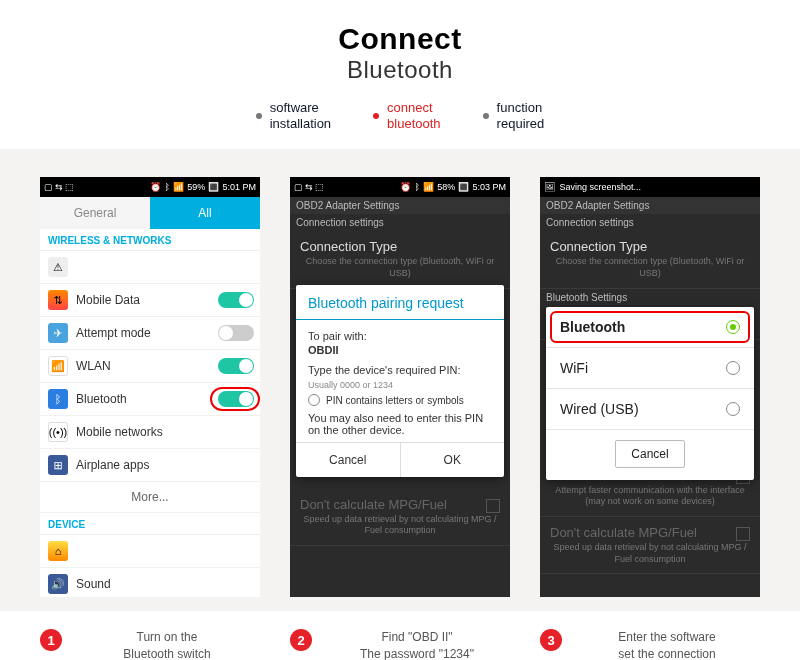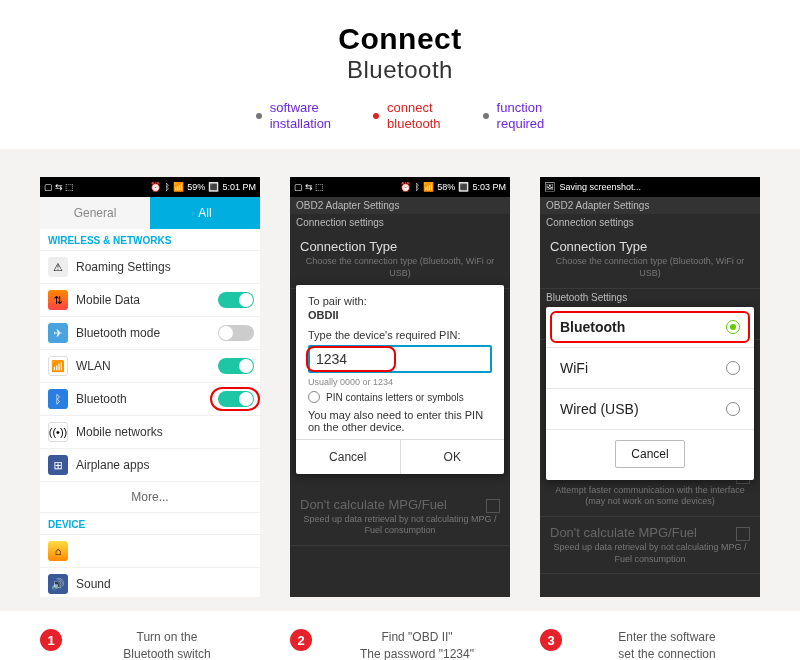--- a/index.html
+++ b/index.html
@@ -11,21 +11,21 @@
     overflow: hidden;
   }
   .hero-title { text-align: center; padding: 22px 0 6px; }
   .hero-title h1 { font-size: 30px; font-weight: 800; letter-spacing: 0.5px; }
   .hero-title h2 { font-size: 24px; font-weight: 300; color: #333; letter-spacing: 0.5px; }
   .steps-nav { display: flex; justify-content: center; gap: 42px; margin: 10px 0 18px; }
   .step-nav { display: flex; align-items: center; gap: 8px; font-size: 13px; line-height: 1.2; }
   .step-nav .dot { width: 6px; height: 6px; border-radius: 50%; background: #777; }
   .step-nav.active { color: #d22; }
   .step-nav.active .dot { background: #d22; }
-  .step-nav .txt { text-align: left; color: #6d28d9; }
+  .step-nav .txt { text-align: left; color: #0f172a; }
   .step-nav.active .txt { color: #d22; }
 
   .canvas { background: #f4f3f1; padding: 28px 30px 14px; display: flex; gap: 30px; justify-content: center; }
   .phone { width: 220px; height: 420px; background: #2b2b2b; position: relative; overflow: hidden; font-size: 11px; }
 
   
   .statusbar {
     height: 20px; background: #000; color: #fff;
     display: flex; align-items: center; justify-content: space-between;
     padding: 0 4px; font-size: 9px;
@@ -140,30 +140,29 @@
       </span>
     </div>
     <div class="p1-body">
       <div class="tabs">
         <div class="tab">General</div>
         <div class="tab active">All</div>
       </div>
       <div class="section-hdr">WIRELESS &amp; NETWORKS</div>
       <div class="row">
         <span class="ricon" style="background:#eee">⚠</span>
-        <span class="rlabel">Roaming Settings</span>
       </div>
       <div class="row">
         <span class="ricon" style="background:linear-gradient(#f80,#f44)">⇅</span>
         <span class="rlabel">Mobile Data</span>
         <span class="toggle"></span>
       </div>
       <div class="row">
         <span class="ricon" style="background:#4aa3df;color:#fff">✈</span>
-        <span class="rlabel">Bluetooth mode</span>
+        <span class="rlabel">Attempt mode</span>
         <span class="toggle off"></span>
       </div>
       <div class="row">
         <span class="ricon" style="background:#fff;border:1px solid #ddd">📶</span>
         <span class="rlabel">WLAN</span>
         <span class="toggle"></span>
       </div>
       <div class="row" style="position:relative">
         <span class="ricon" style="background:#2a7de1;color:#fff">ᛒ</span>
         <span class="rlabel">Bluetooth</span>
@@ -210,30 +209,27 @@
       <p>Choose the connection type (Bluetooth, WiFi or USB)</p>
     </div>
     <div style="height:200px"></div>
     <div class="panel dim">
       <span class="chk"></span>
       <h4>Don't calculate MPG/Fuel</h4>
       <p>Speed up data retrieval by not calculating MPG / Fuel consumption</p>
     </div>
 
     <div class="modal">
+      <h5>Bluetooth pairing request</h5>
       <div class="mbody">
         <div class="pairwith">
           <span>To pair with:</span>
           <b>OBDII</b>
         </div>
         <div>Type the device's required PIN:</div>
-        <div style="position:relative">
-          <div class="pin-input">1234</div>
-          <span class="pin-ring" style="left:-2px; top:1px; width:90px; height:26px;"></span>
-        </div>
         <div class="hint">Usually 0000 or 1234</div>
         <div class="chkbox">
           <span class="cb"></span>
           <span>PIN contains letters or symbols</span>
         </div>
         <div style="margin-top:6px; font-size:11px">You may also need to enter this PIN on the other device.</div>
       </div>
       <div class="btnbar">
         <div>Cancel</div>
         <div>OK</div>

